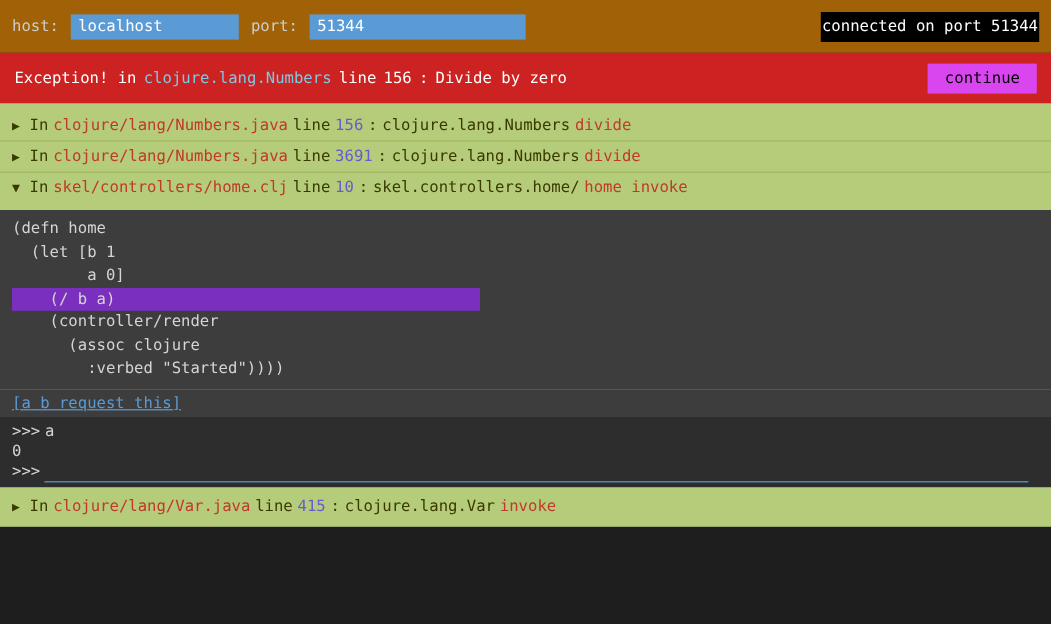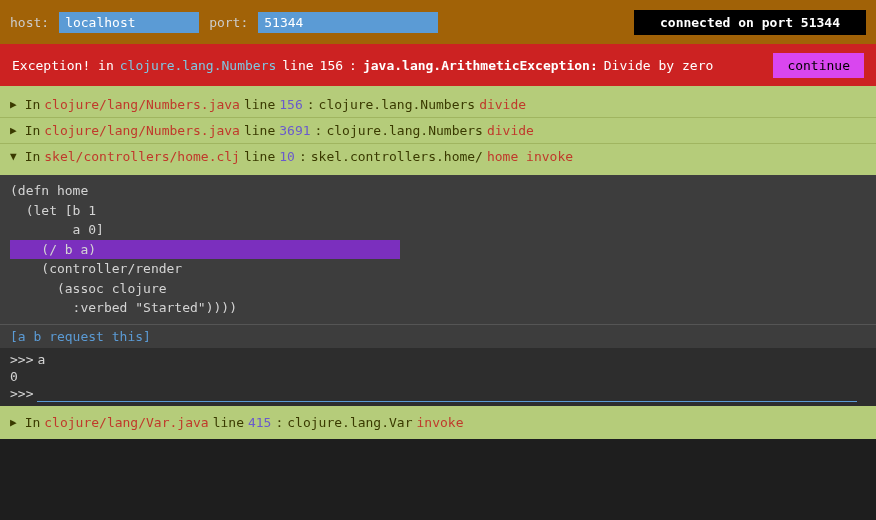--- a/index.html
+++ b/index.html
@@ -32,24 +32,23 @@
       padding: 3px 6px;
       font-family: monospace;
       font-size: 13px;
       outline: none;
     }
     #host-input { width: 140px; }
     #port-input { width: 180px; }
     #connected-badge {
       background: #000;
       color: #fff;
-      padding: 5px 26px;
+      padding: 5px 1px;
       font-size: 13px;
       margin-left: auto;
-      font-weight: bold;
     }
 
     
     #exception-bar {
       background: #cc2222;
       color: #fff;
       padding: 8px 12px;
       display: flex;
       align-items: center;
       gap: 6px;
@@ -123,20 +122,21 @@
     }
 
     
     #locals-bar {
       background: #3d3d3d;
       padding: 4px 10px;
       color: #5b9bd5;
       font-family: monospace;
       font-size: 13px;
       border-top: 1px solid #555;
+      text-decoration: underline;
     }
 
     
     #repl-area {
       background: #2d2d2d;
       padding: 4px 10px;
     }
     .repl-prompt-line {
       display: flex;
       align-items: center;
@@ -180,21 +180,20 @@
   <input class="header-input" id="port-input" type="text" value="51344" style="">
   <span id="connected-badge">connected on port 51344</span>
 </div>
 
 <div id="exception-bar">
   <span class="exc-label">Exception! in</span>
   <span class="exc-class">clojure.lang.Numbers</span>
   <span class="exc-label">line</span>
   <span class="exc-line">156</span>
   <span class="exc-label">:</span>
-  <span class="exc-type">java.lang.ArithmeticException:</span>
   <span class="exc-msg">Divide by zero</span>
   <button id="continue-btn">continue</button>
 </div>
 
 <div id="stacktrace">
   <div id="stack-items-container">
       <div class="stack-item">
         <span class="arrow">▶ </span>
         <span class="stack-in">In </span>
         <span class="stack-file">clojure/lang/Numbers.java</span>

